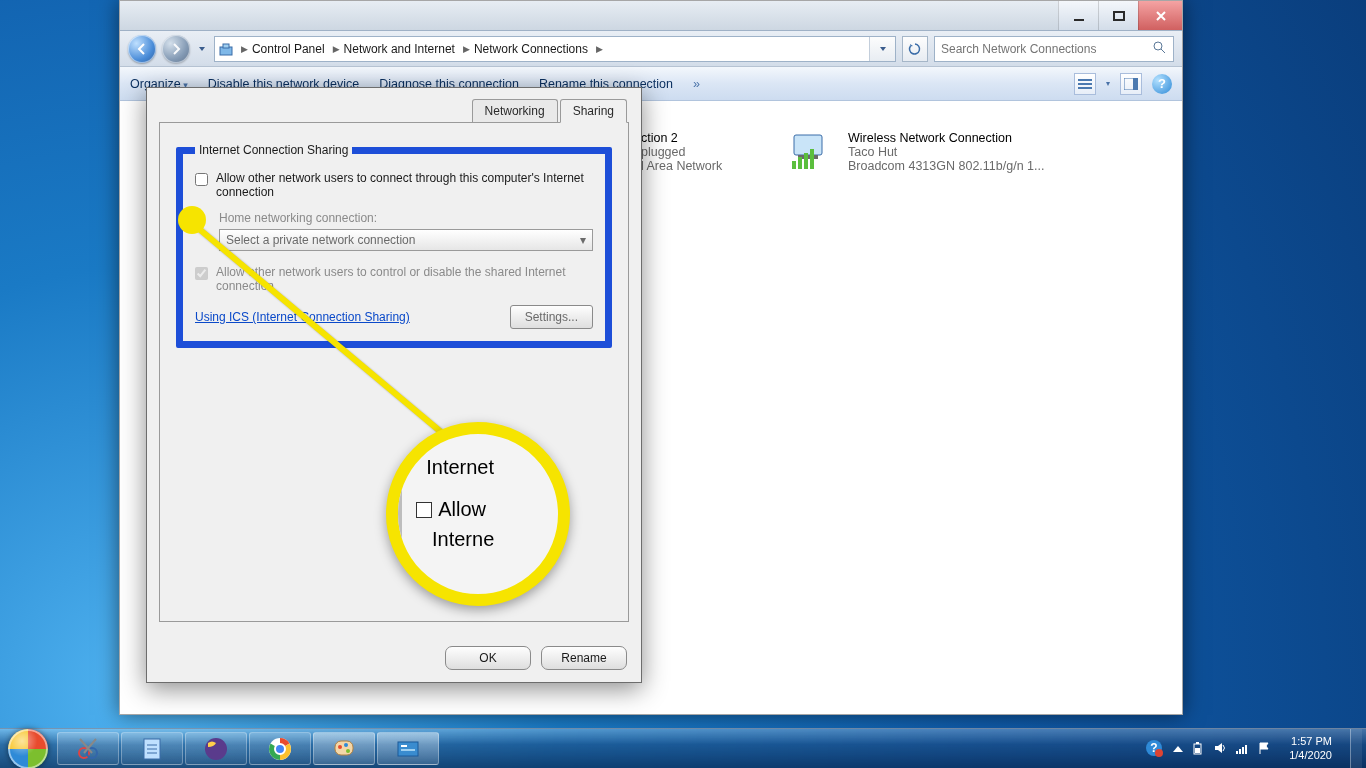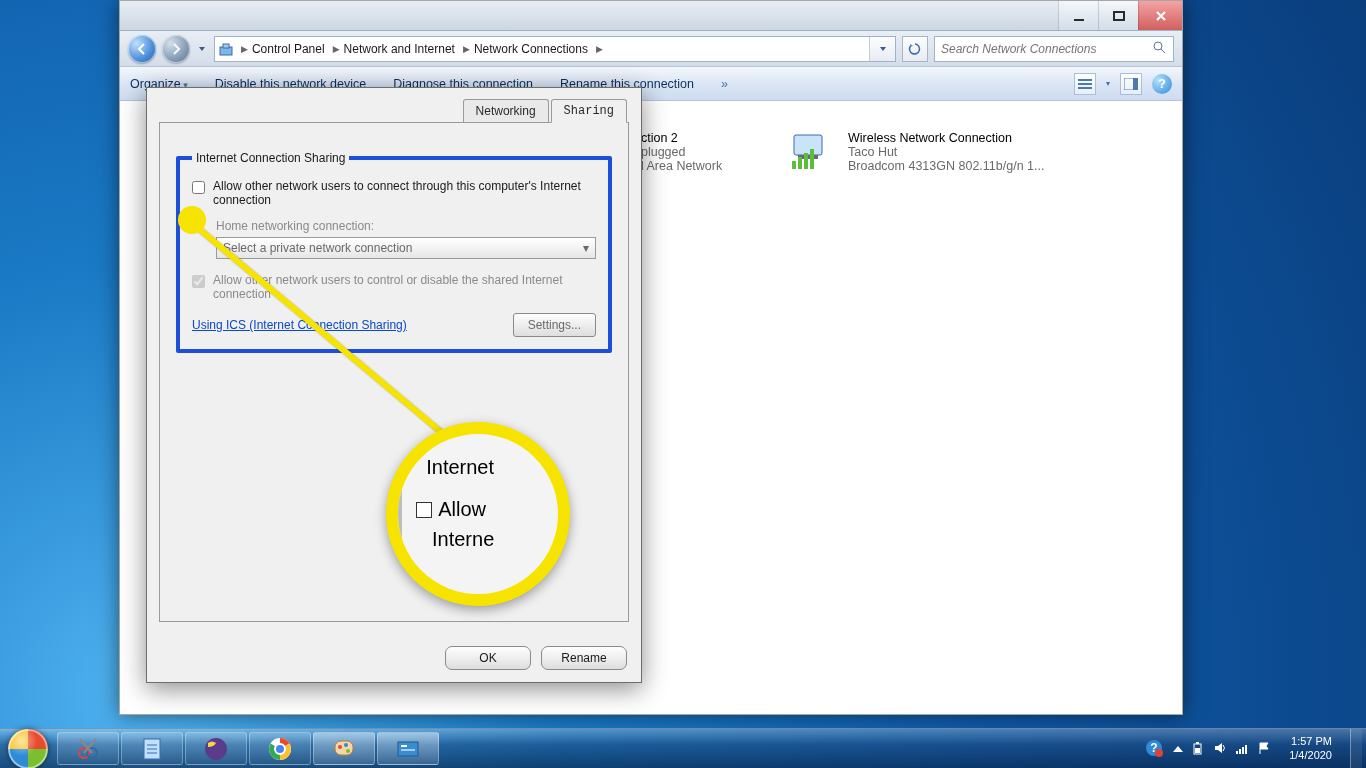--- a/index.html
+++ b/index.html
@@ -33,26 +33,26 @@
   .nav-down { width: 12px; height: 28px; display:flex; align-items:center; justify-content:center; }
   .breadcrumb {
     flex: 1; height: 26px; background: #fff; border: 1px solid #9eb2c8;
     display: flex; align-items: center; font-size: 12px; color: #1a1a1a; overflow: hidden;
   }
   .bc-icon { width: 22px; display:flex; align-items:center; justify-content:center; }
   .bc-seg { padding: 0 4px; display: flex; align-items: center; gap: 4px; white-space: nowrap; }
   .bc-seg .tri { font-size: 9px; color: #666; }
   .nav-refresh { width: 26px; height: 26px; background: linear-gradient(#fdfdfd,#e7ecf2); border:1px solid #a5b6c8; display:flex; align-items:center; justify-content:center; }
   .searchbox { width: 240px; height: 26px; background: #fff; border: 1px solid #9eb2c8; display:flex; align-items:center; padding: 0 6px; }
-  .searchbox input { border: 0; outline: 0; width: 100%; font-size: 12px; font-style: italic; color: #7a8a9a; background: transparent; }
+  .searchbox input { border: 0; outline: 0; width: 100%; font-size: 12px; color: #7a8a9a; background: transparent; }
   .searchbox .sicon { width: 16px; color:#5a7797; }
 
   .toolbar {
     height: 34px; background: linear-gradient(#f3f7fc, #dbe6f5 50%, #cddcf0);
-    display: flex; align-items: center; padding: 0 10px; gap: 27px;
+    display: flex; align-items: center; padding: 0 10px; gap: 20px;
     border-bottom: 1px solid #b1c4dd; font-size: 12.5px; color: #0a2f5f;
   }
   .toolbar .dd::after { content: " ▾"; font-size: 9px; color:#4972a8; }
   .toolbar .more { color:#4972a8; }
   .toolbar-right { margin-left:auto; display:flex; align-items:center; gap:10px; }
   .tb-iconbtn { width: 22px; height: 22px; border:1px solid #a9bddc; background: linear-gradient(#fff,#e7eef8); display:flex; align-items:center; justify-content:center; }
   .help { width:20px; height:20px; border-radius:50%; background: radial-gradient(circle at 30% 30%, #b3e1ff,#2e8ad7); color:#fff; font-weight:bold; font-size:13px; display:flex; align-items:center; justify-content:center; }
 
   .content { position:absolute; left:0; right:0; top:100px; bottom:0; background:#fff; }
   .conn { position:absolute; display:flex; gap:10px; font-size:12.5px; color:#2a2a2a; }
@@ -65,24 +65,24 @@
     position:absolute; left: 146px; top: 87px; width: 496px; height: 596px;
     background: #f0f0f0; border: 1px solid #6d6d6d; box-shadow: 0 6px 24px rgba(0,0,0,.45);
   }
   .propdlg .dbar { height: 30px; display:flex; align-items:center; gap:8px; padding:0 8px;
     background: linear-gradient(#fafbfc,#e1e5ea); border-bottom:1px solid #c1c6cb; }
   .propdlg .dtitle { font-size: 13px; color:#1a1a1a; }
   .propdlg .dclose { margin-left:auto; width: 40px; height: 22px; border:1px solid #9aa4ae; background: linear-gradient(#f2f5f8,#d7dee6); border-radius:3px; display:flex; align-items:center; justify-content:center; }
   .tabs { padding: 10px 12px 0 12px; }
   .tabstrip { display:flex; position:relative; top:1px;justify-content:flex-end; }
   .tab { font-size:12px; padding:4px 12px; border:1px solid #9a9a9a; border-bottom:none; background:#e9e9e9; margin-right:2px; border-radius:3px 3px 0 0; color:#2a2a2a; }
-  .tab.active { background:#f0f0f0; border-bottom:1px solid #f0f0f0; position:relative; z-index:2;font-family:Liberation Mono, monospace; }
+  .tab.active { background:#f0f0f0; border-bottom:1px solid #f0f0f0; position:relative; z-index:2; }
   .tabpage { border:1px solid #9a9a9a; background:#f0f0f0; height: 500px; padding: 16px; position:relative; }
 
-  fieldset.ics { border:4px solid #1d4ed8; border-radius:2px; padding: 14px 12px 12px 12px; margin-top:12px; }
+  fieldset.ics { border:7px solid #1d4ed8; border-radius:2px; padding: 14px 12px 12px 12px; margin-top:4px; }
   fieldset.ics legend { font-size:12px; color:#1a1a1a; padding:0 4px; }
   .chkrow { display:flex; align-items:flex-start; gap:8px; font-size:12px; color:#1a1a1a; margin-bottom:12px; }
   .chkrow input { margin-top:2px; }
   .chkrow.disabled { color:#8a8a8a; }
   .indent { margin-left: 24px; }
   .hn-label { font-size:12px; color:#8a8a8a; margin-bottom:4px; }
   .hn-select { width: 100%; height: 22px; border:1px solid #9a9a9a; background:linear-gradient(#fff,#e6e6e6); font-size:12px; padding:0 6px; display:flex; align-items:center; justify-content:space-between; color:#6a6a6a; }
   .ics-link { color:#0a49c9; text-decoration:underline; font-size:12px; }
   .btn { height:24px; padding: 0 14px; font-size:12px; border:1px solid #8a8a8a; background:linear-gradient(#fefefe,#dedede); border-radius:3px; display:inline-flex; align-items:center; color:#6a6a6a; }
   .btn.enabled { color:#1a1a1a;border-radius:7px; }

